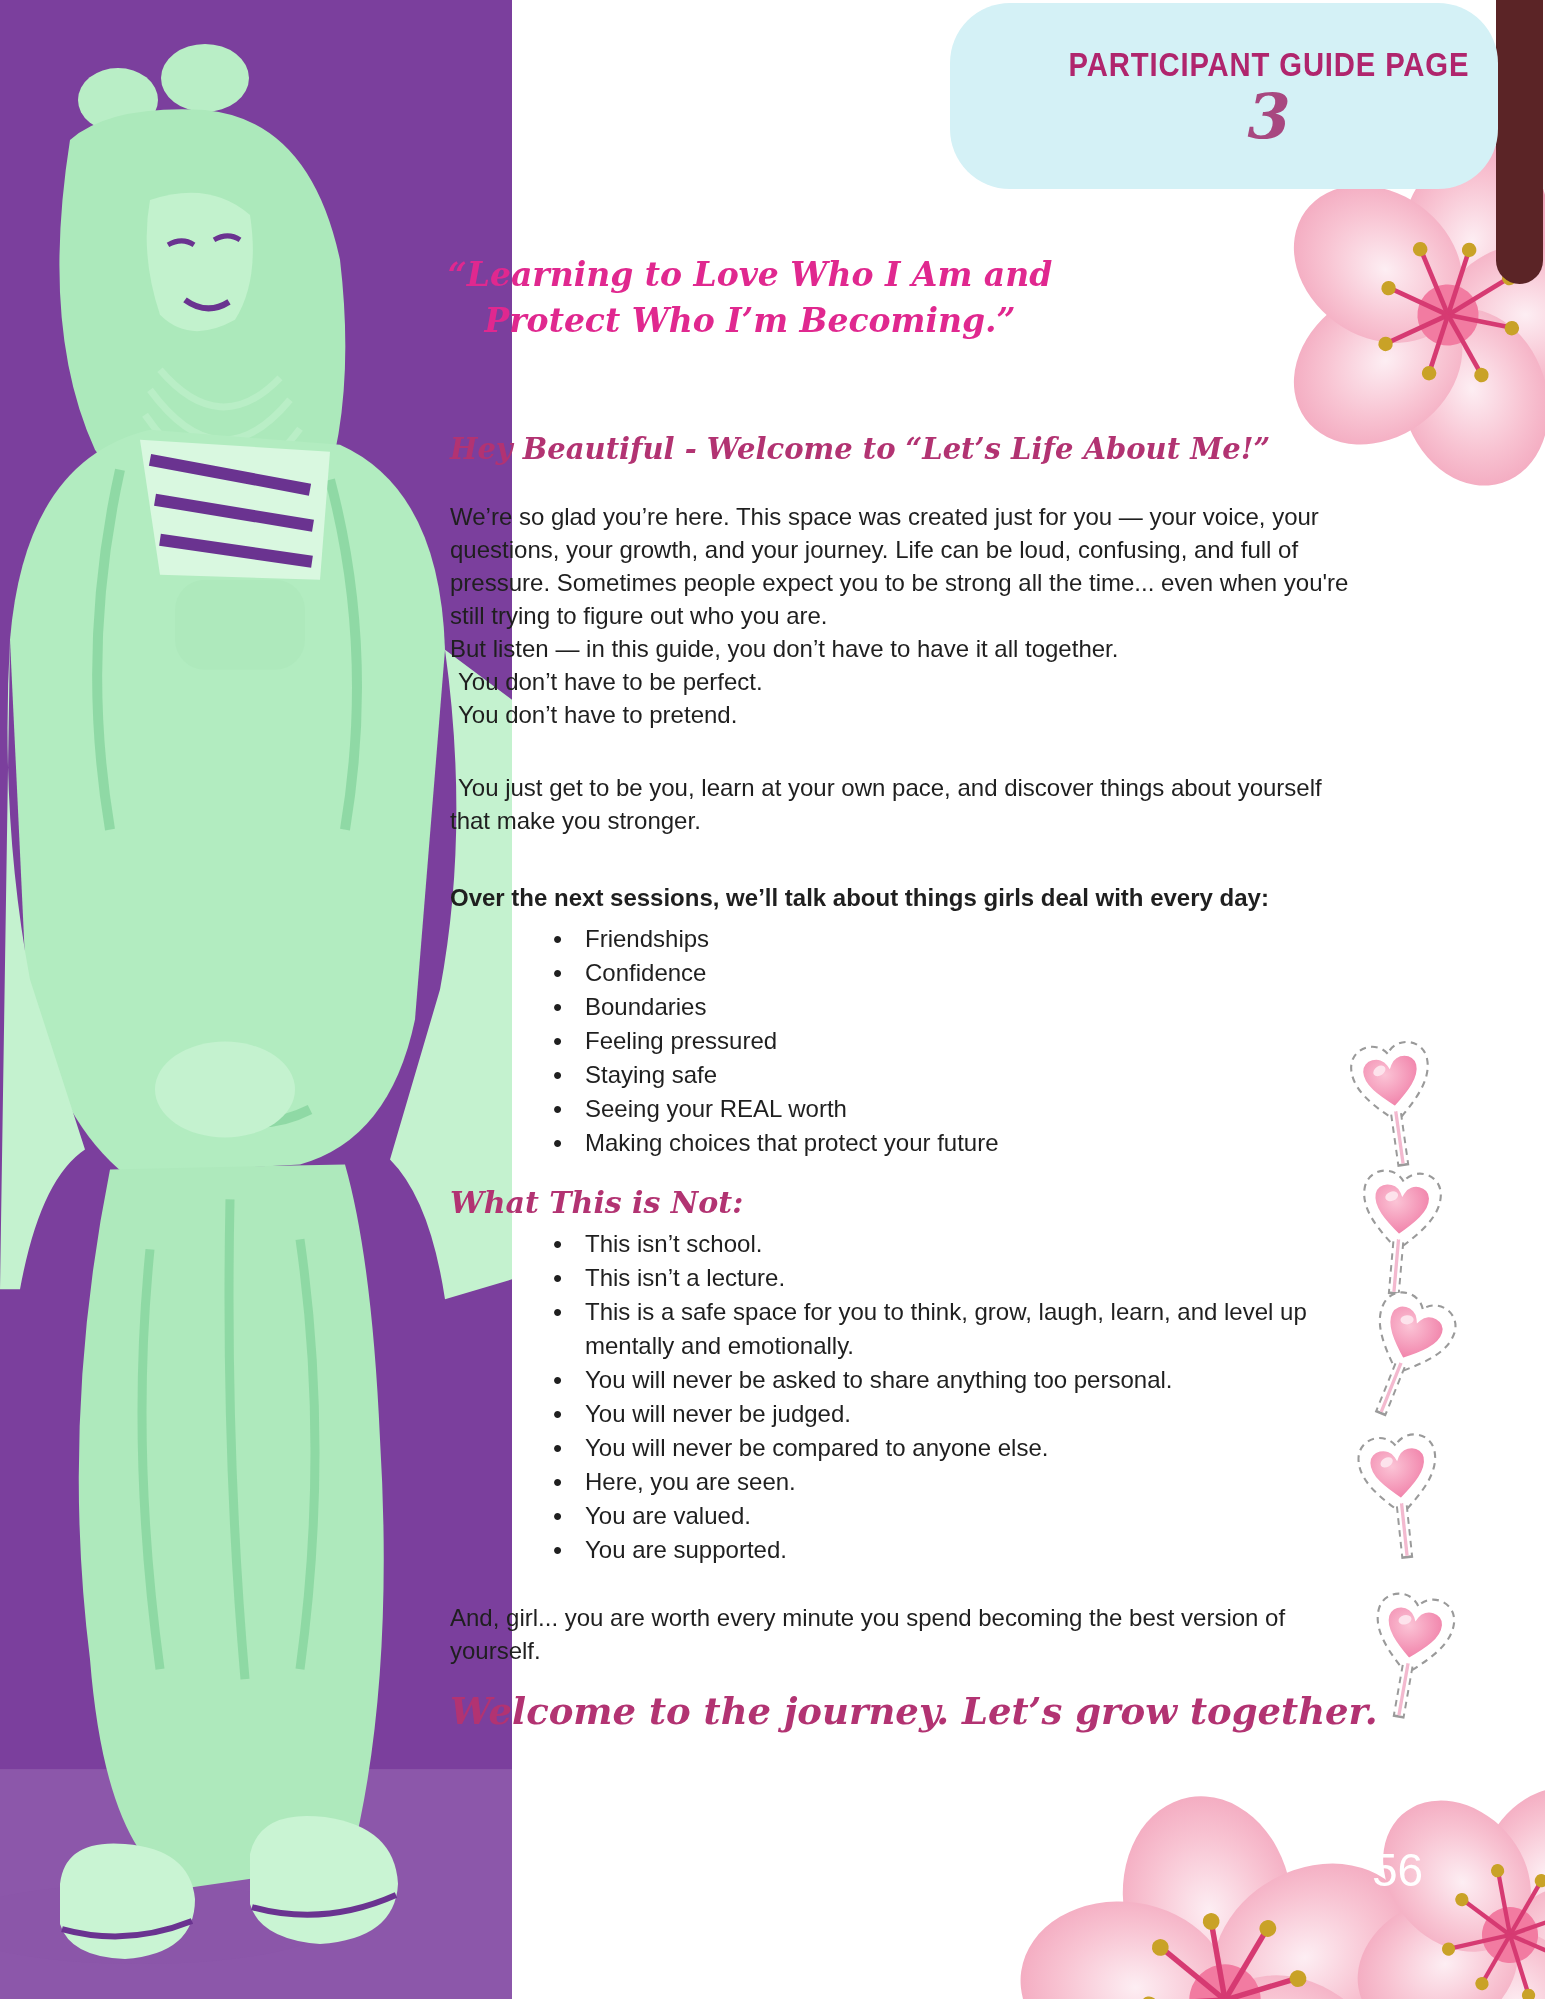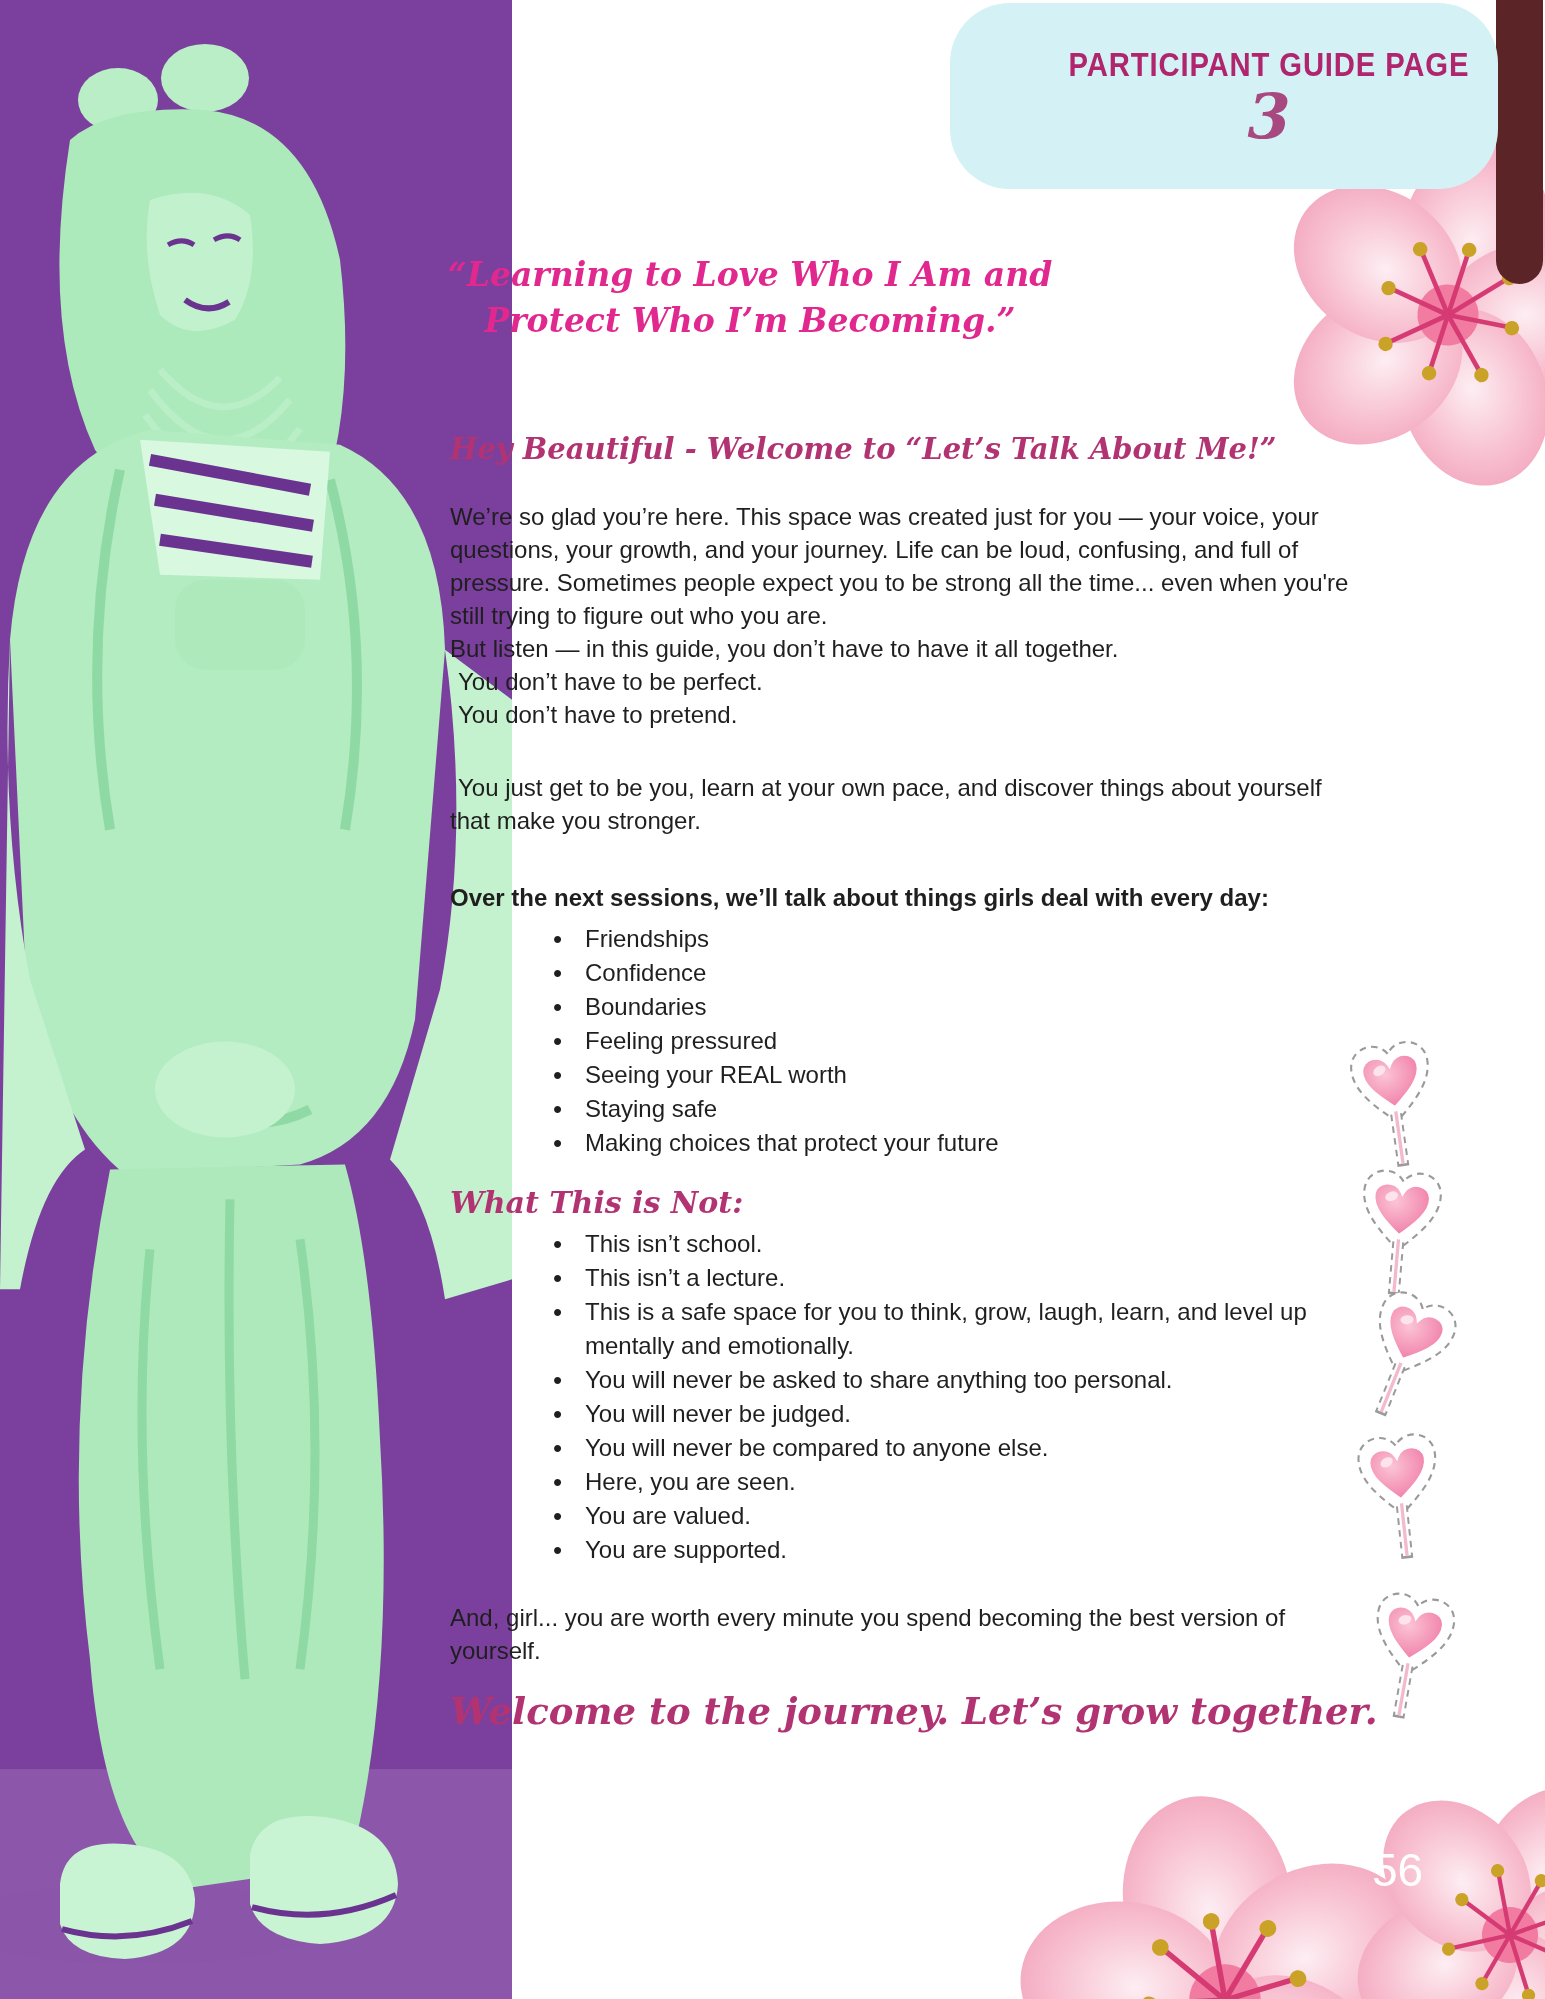--- a/index.html
+++ b/index.html
@@ -165,37 +165,37 @@
     </svg>
   <svg class="flower flower-bottom-right">
       <use href="#blossom" width="330" height="330" transform="rotate(30 165 165)"></use>
     </svg>
 
   <div class="title">
     <div>“Learning to Love Who I Am and</div>
     <div>Protect Who I’m Becoming.”</div>
   </div>
 
-  <div class="intro-heading script">Hey Beautiful - Welcome to “Let’s Talk About Me!”</div>
+  <div class="intro-heading script">Hey Beautiful - Welcome to “Let’s Life About Me!”</div>
 
   <div class="col">
     <p class="p">We’re so glad you’re here. This space was created just for you — your voice, your questions, your growth, and your journey. Life can be loud, confusing, and full of pressure. Sometimes people expect you to be strong all the time... even when you're still trying to figure out who you are.</p>
     <div>But listen — in this guide, you don’t have to have it all together.</div>
     <div class="line">You don’t have to be perfect.</div>
     <div class="line">You don’t have to pretend.</div>
     <p class="p p3">You just get to be you, learn at your own pace, and discover things about yourself that make you stronger.</p>
 
     <p class="p bold-heading">Over the next sessions, we’ll talk about things girls deal with every day:</p>
     <ul class="blist">
         <li>Friendships</li>
         <li>Confidence</li>
         <li>Boundaries</li>
         <li>Feeling pressured</li>
+        <li>Staying safe</li>
         <li>Seeing your REAL worth</li>
-        <li>Staying safe</li>
         <li>Making choices that protect your future</li>
       </ul>
 
     <div class="script not-heading">What This is Not:</div>
     <ul class="blist">
         <li>This isn’t school.</li>
         <li>This isn’t a lecture.</li>
         <li>This is a safe space for you to think, grow, laugh, learn, and level up mentally and emotionally.</li>
         <li>You will never be asked to share anything too personal.</li>
         <li>You will never be judged.</li>

